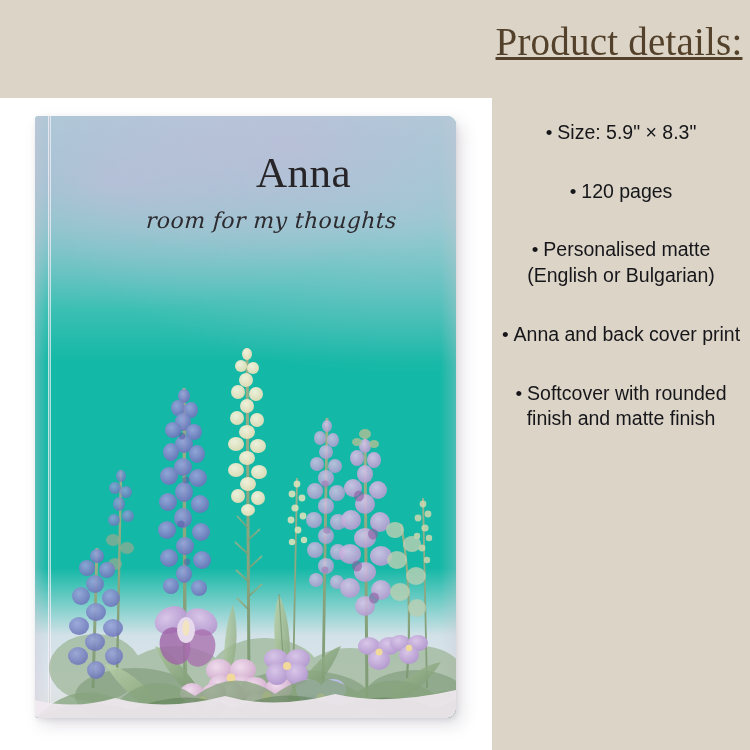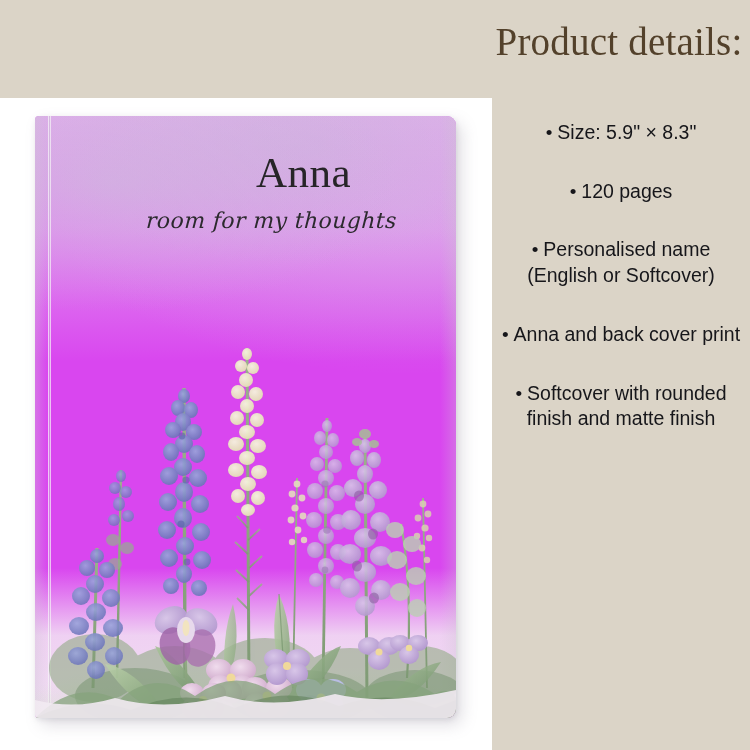--- a/index.html
+++ b/index.html
@@ -27,21 +27,21 @@
 
   
   #notebook {
     position: absolute;
     left: 35px;
     top: 116px;
     width: 421px;
     height: 602px;
     border-radius: 4px 9px 9px 4px;
     overflow: hidden;
-    background: #d946ef;
+    background: #14b8a6;
     box-shadow: 6px 7px 16px rgba(120,110,130,.22),
                 1px 2px 5px rgba(120,110,130,.16);
     text-decoration: underline;
   }
   
   #cover-wash {
     position: absolute;
     left: 0; top: 0; right: 0;
     height: 300px;
     background:
@@ -123,20 +123,21 @@
     position: absolute;
     left: 488px;
     top: 20px;
     width: 262px;
     text-align: center;
     font-family: "Liberation Serif", "DejaVu Serif", serif;
     font-size: 39px;
     line-height: 1.15;
     color: #53412b;
     letter-spacing: .2px;
+    text-decoration: underline;
   }
   #details-list {
     position: absolute;
     left: 492px;
     top: 120px;
     width: 258px;
     margin: 0;
     padding: 0;
     list-style: none;
   }
@@ -532,21 +533,21 @@
 <div id="details-title">Product details:</div>
 
 <ul id="details-list">
   <li>
     <span class="bullet">•</span><span>Size: 5.9" × 8.3"</span>
   </li>
   <li>
     <span class="bullet">•</span><span>120 pages</span>
   </li>
   <li>
-    <span class="bullet">•</span><span>Personalised name (English or Softcover)</span>
+    <span class="bullet">•</span><span>Personalised matte (English or Bulgarian)</span>
   </li>
   <li>
     <span class="bullet">•</span><span>Anna and back cover print</span>
   </li>
   <li>
     <span class="bullet">•</span><span>Softcover with rounded finish and matte finish</span>
   </li>
 </ul>
 
 </body></html>

